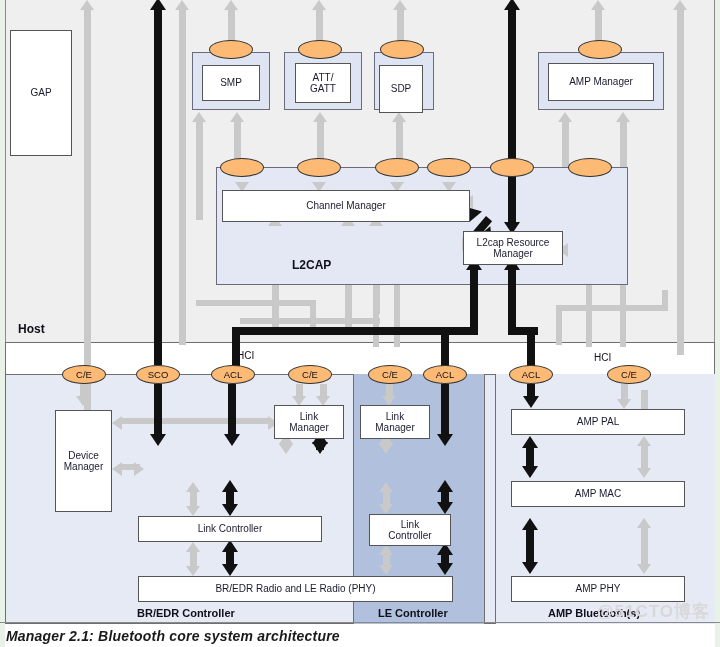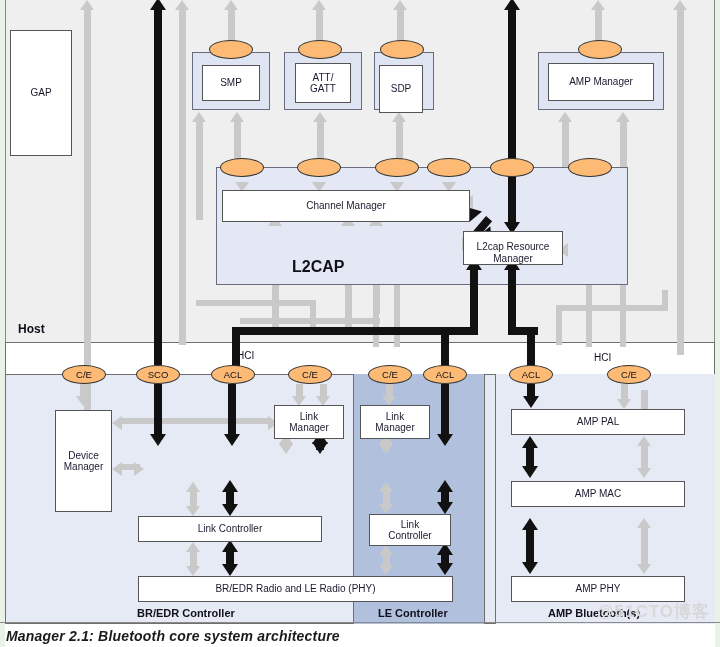--- a/index.html
+++ b/index.html
@@ -114,26 +114,26 @@
   </div>
   <div class="sap" style="left:380px;top:40px;"></div>
 
   <div class="shell" style="left:538px;top:52px;width:126px;height:58px;"></div>
   <div class="box" style="left:548px;top:63px;width:106px;height:38px;">
     <span>AMP Manager</span>
   </div>
   <div class="sap" style="left:578px;top:40px;"></div>
 
   <div class="l2cap-shell" style="left:216px;top:167px;width:412px;height:118px;"></div>
-  <div class="label" style="left:244px;top:258px;font-size:16px;padding-left:48px;">L2CAP</div>
+  <div class="label" style="left:244px;top:258px;font-size:12px;padding-left:48px;">L2CAP</div>
 
   <div class="box" style="left:222px;top:190px;width:248px;height:32px;">
     <span>Channel Manager</span>
   </div>
-  <div class="box" style="left:463px;top:231px;width:100px;height:34px;white-space:pre-line;align-items:flex-end;">
+  <div class="box" style="left:463px;top:231px;width:100px;height:34px;white-space:pre-line;">
     <span style="white-space:pre-line;">L2cap Resource
 Manager</span>
   </div>
 
   <div class="sap blank" style="left:220px;top:158px;"></div>
   <div class="sap blank" style="left:297px;top:158px;"></div>
   <div class="sap blank" style="left:375px;top:158px;"></div>
   <div class="sap blank" style="left:427px;top:158px;"></div>
   <div class="sap blank" style="left:490px;top:158px;"></div>
   <div class="sap blank" style="left:568px;top:158px;"></div>

